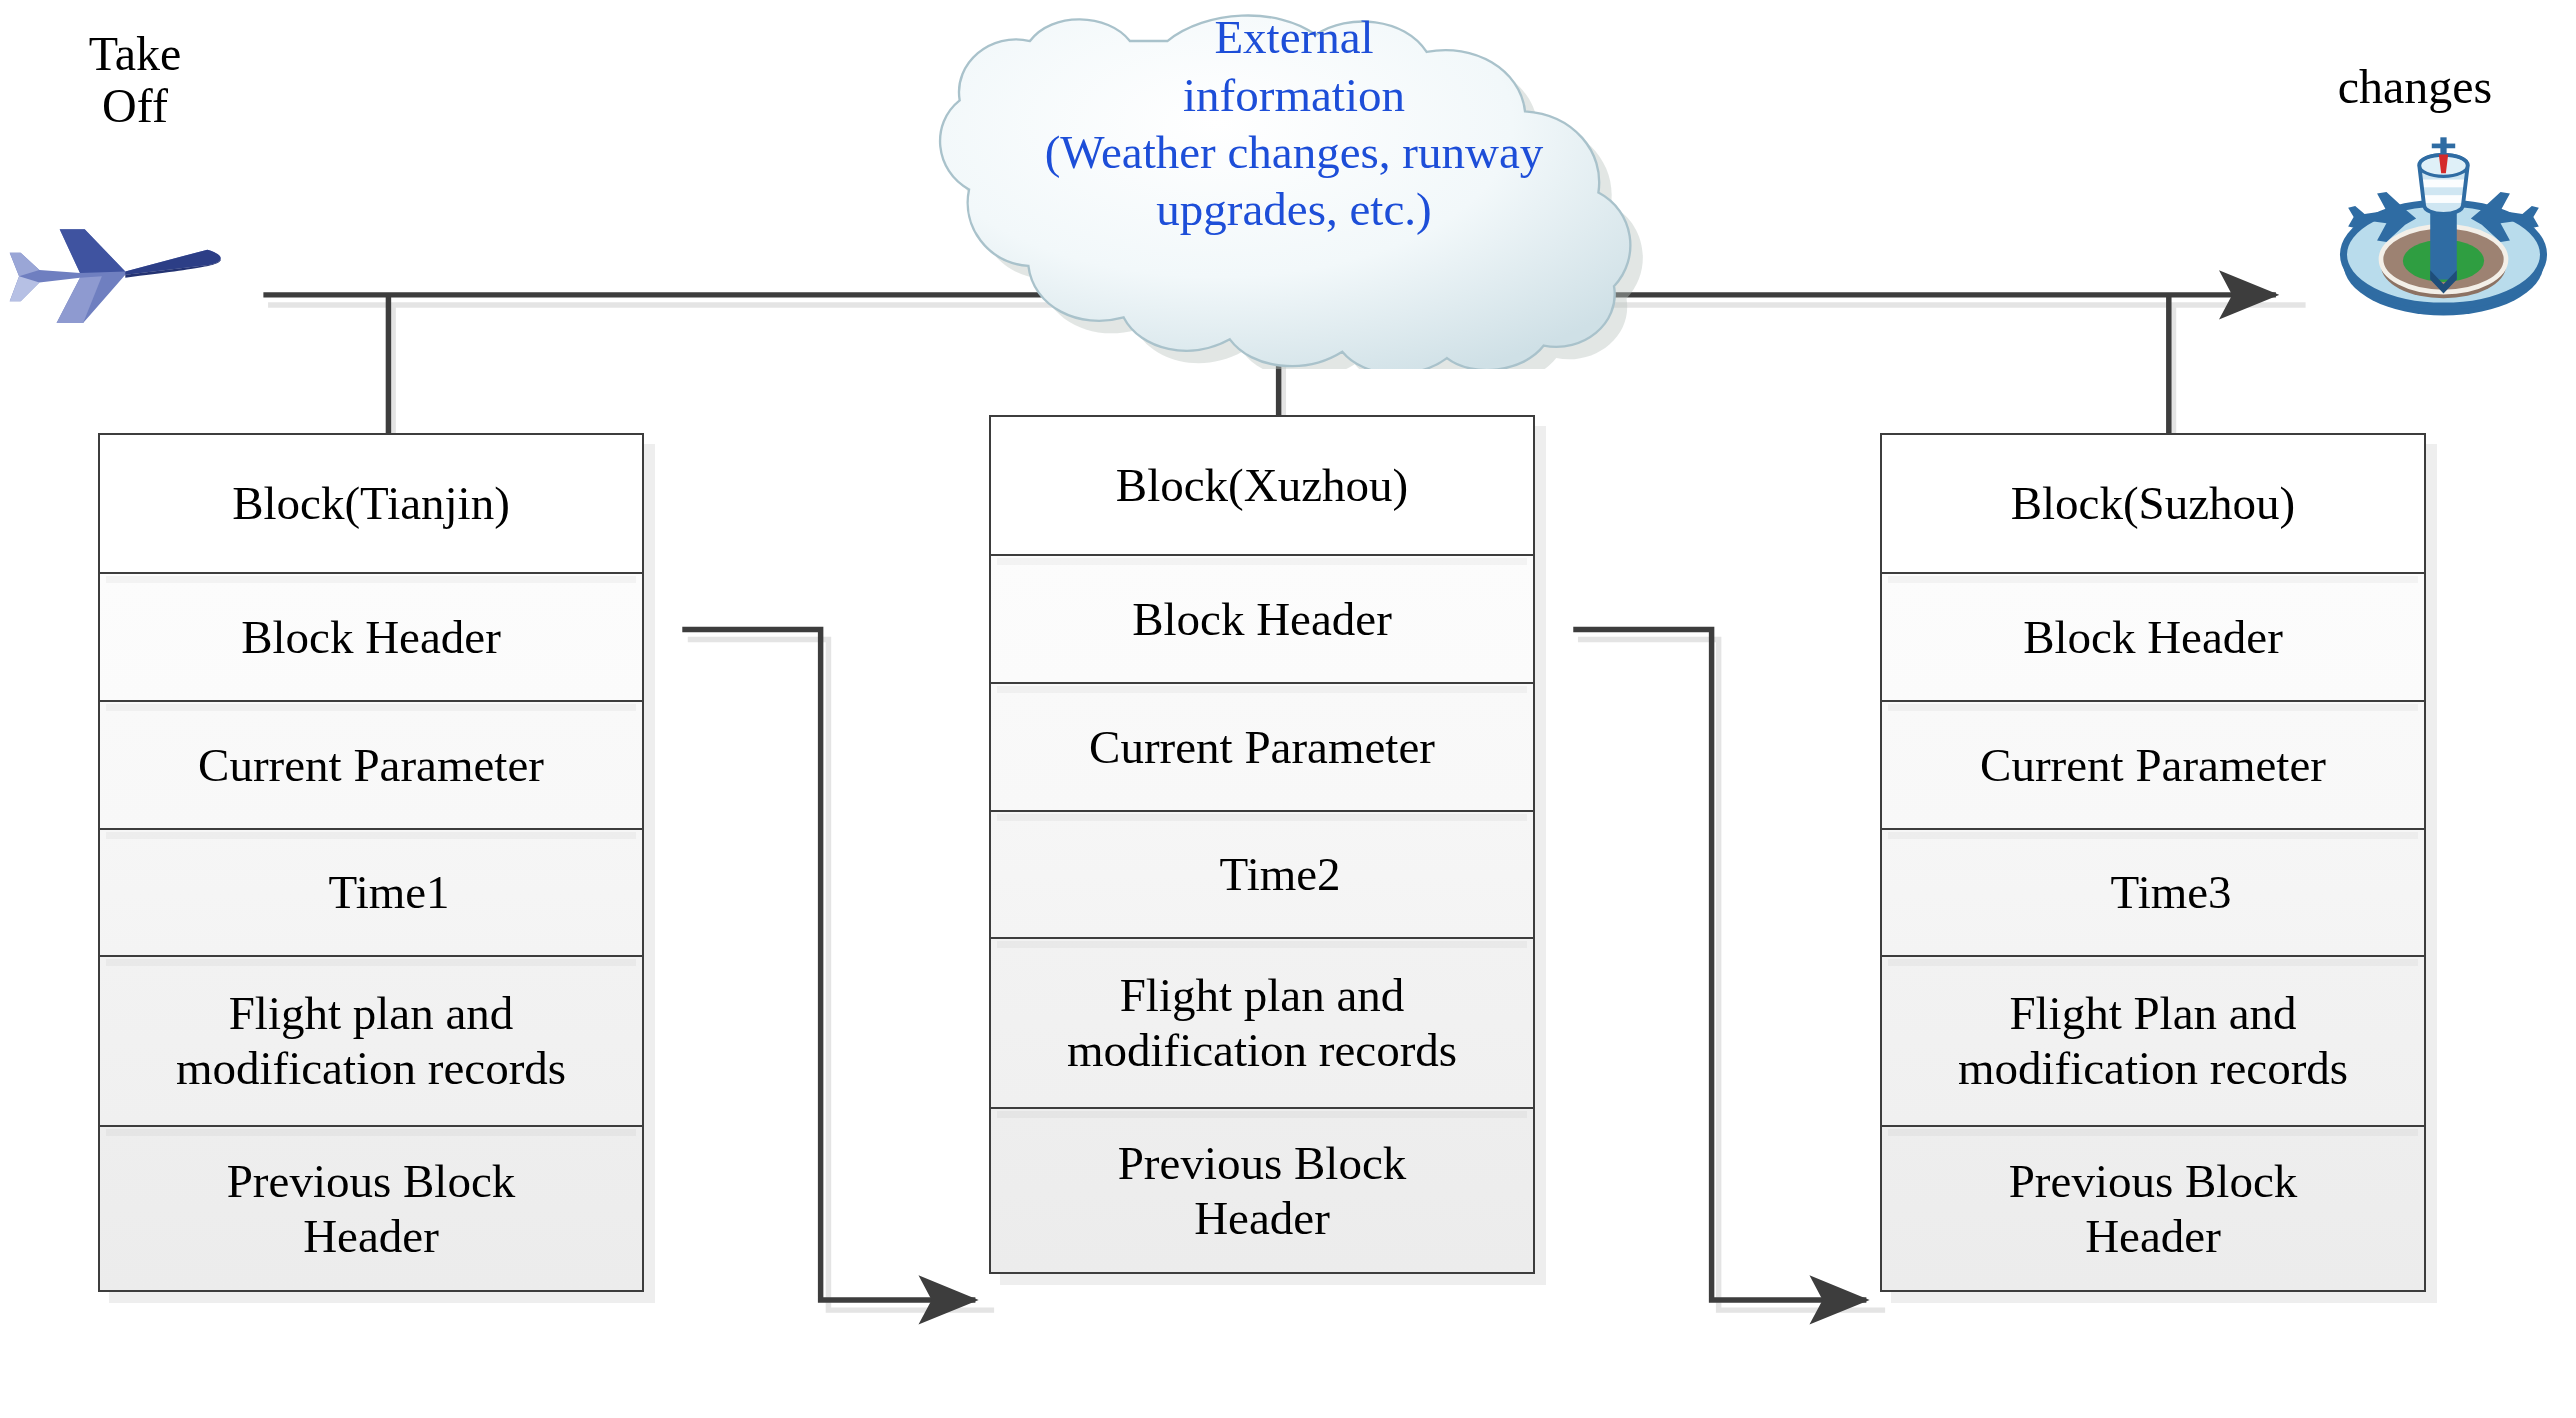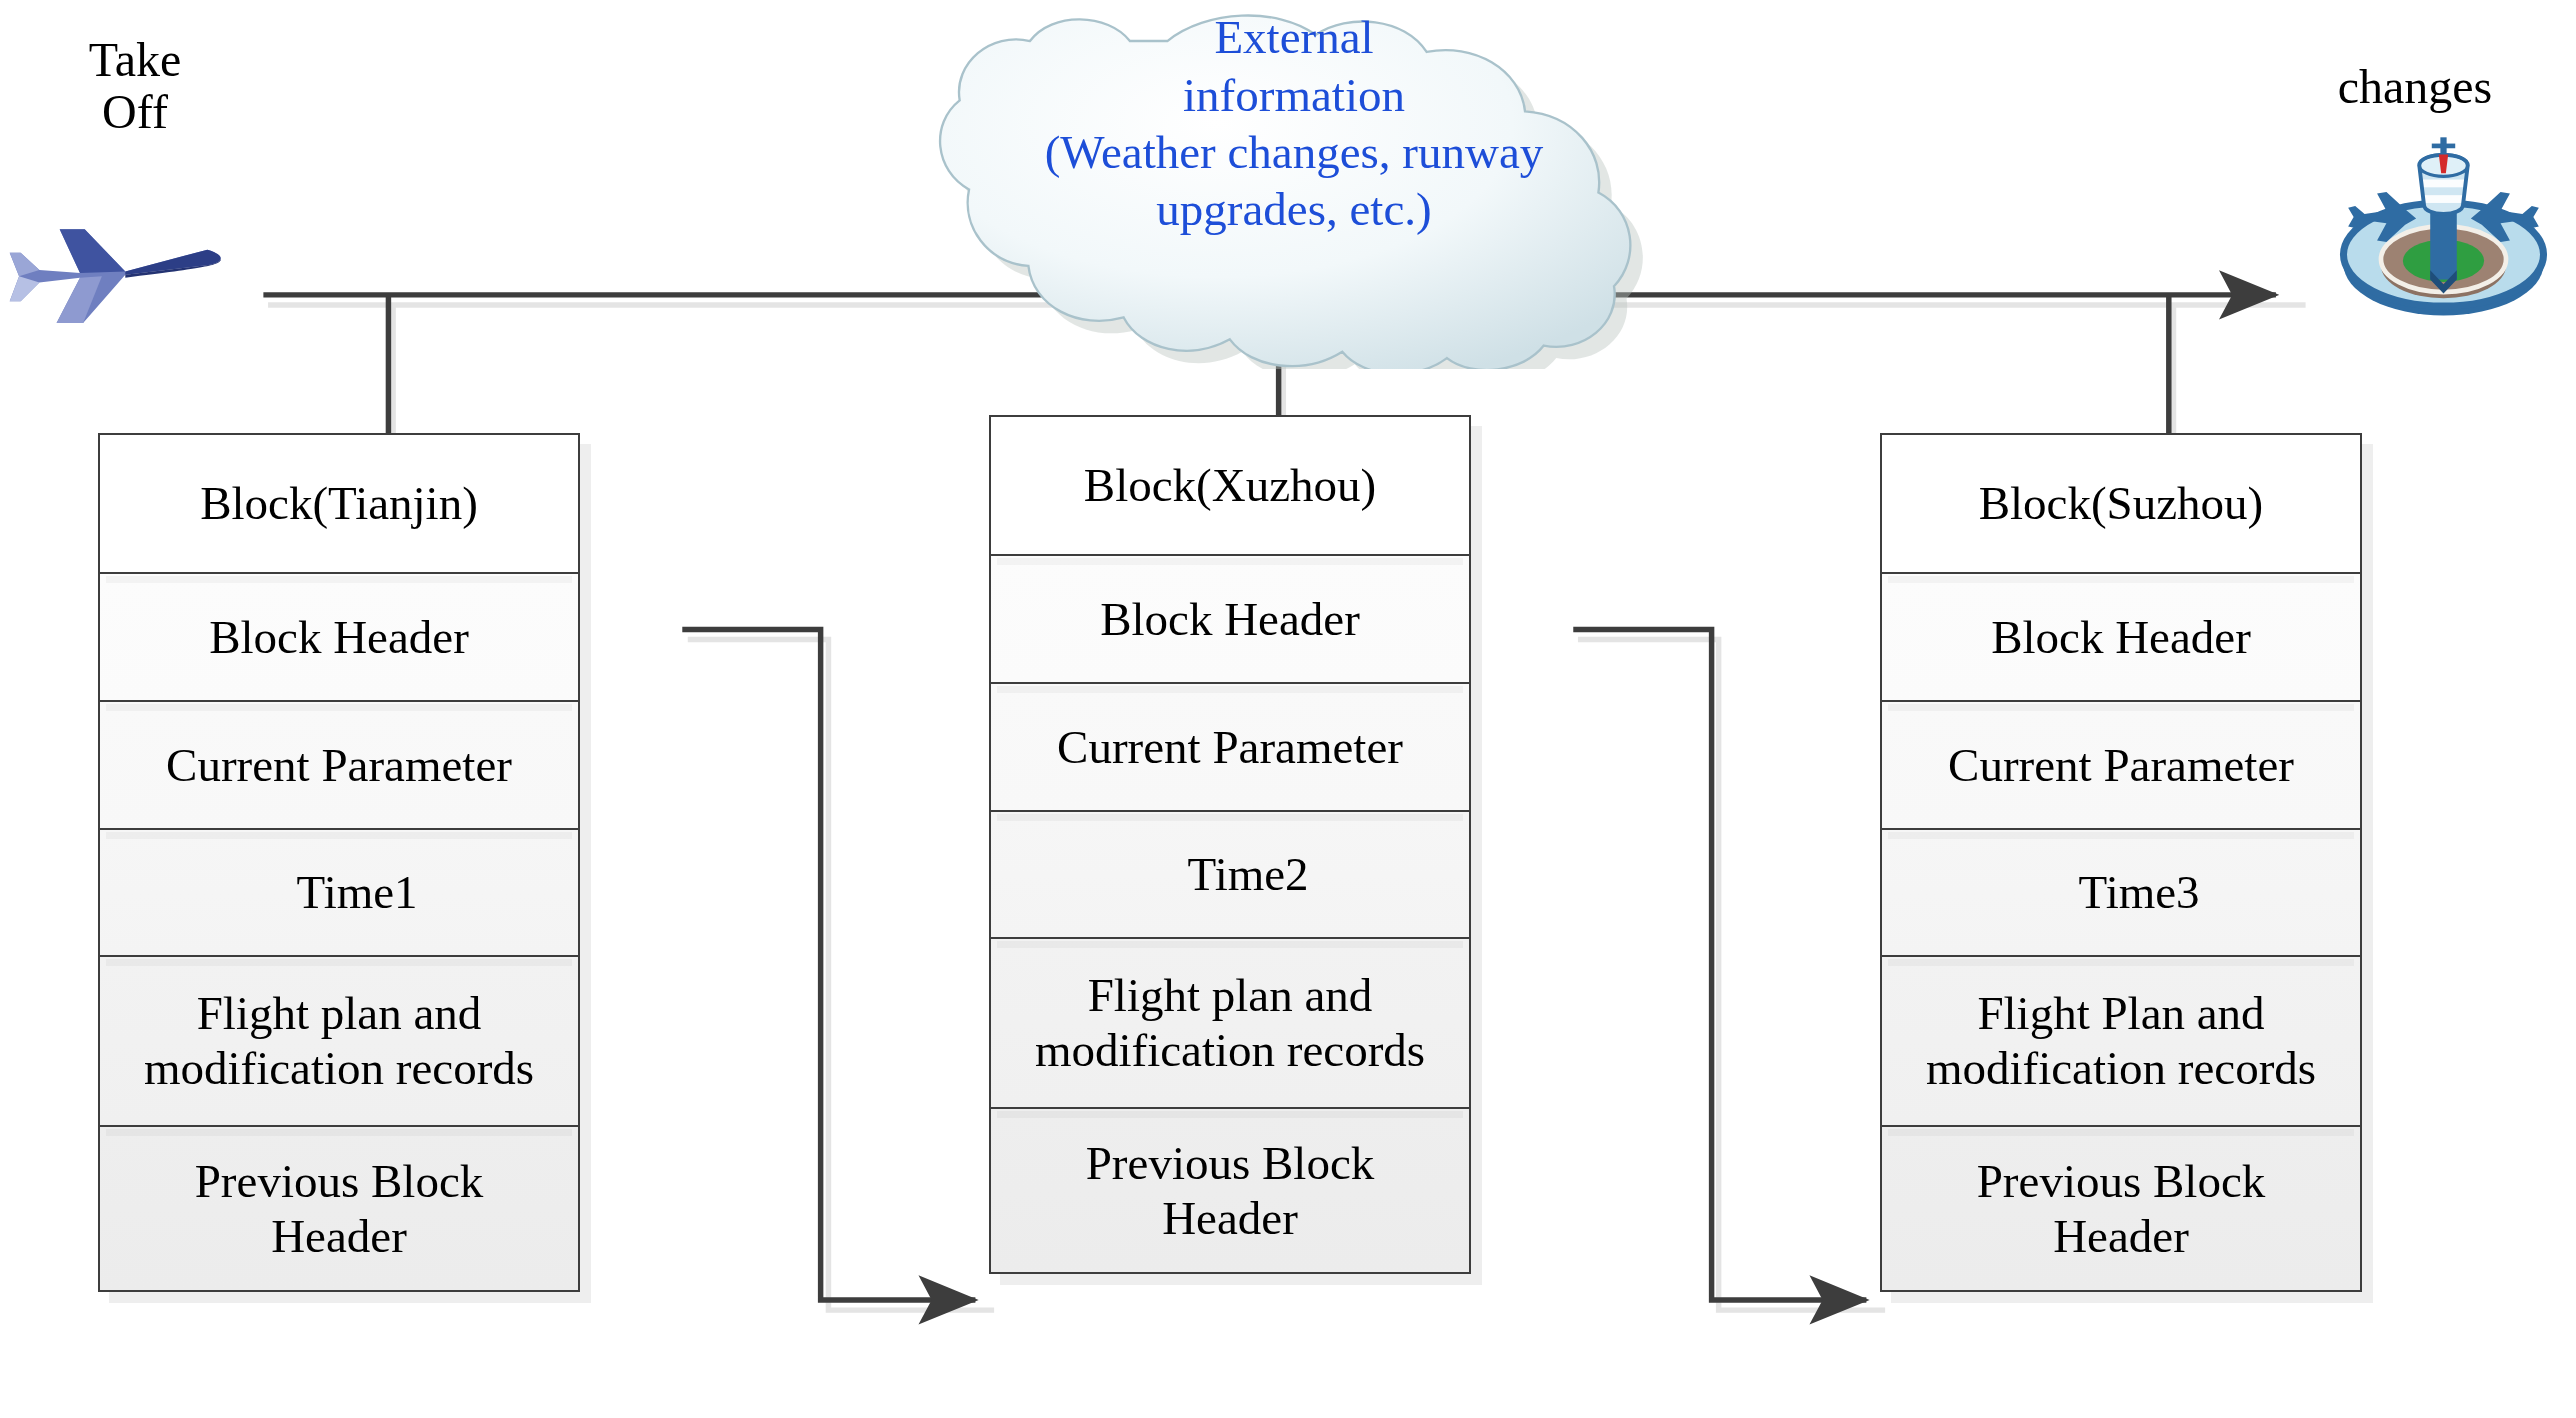--- a/index.html
+++ b/index.html
@@ -22,21 +22,21 @@
   
   .flow-label {
     position: absolute;
     font-size: 48px;
     line-height: 1.08;
     color: #000;
     text-align: center;
     white-space: pre-line;
     letter-spacing: 0px;
   }
-  #takeoff-label { left: 45px;  top: 34px;  width: 180px; }
+  #takeoff-label { left: 45px;  top: 28px;  width: 180px; }
   #landing-label { left: 2298px; top: 61px; width: 234px; }
 
   
   #wires {
     position: absolute;
     left: 0; top: 0;
     width: 2576px;
     height: 1419px;
     pointer-events: none;
   }
@@ -58,21 +58,21 @@
     text-align: center;
     font-size: 47px;
     line-height: 1.22;
     color: #1d4ed8;
     white-space: pre-line;
   }
 
   
   .block {
     position: absolute;
-    width: 482px;
+    width: 546px;
     box-sizing: border-box;
     box-shadow: 11px 11px 0 0 rgba(0,0,0,0.065);
   }
   #block-0 { left: 98px;  top: 433px; }
   #block-1 { left: 989px; top: 415px; }
   #block-2 { left: 1880px; top: 433px; }
 
   .block-row {
     box-sizing: border-box;
     border: 2.3px solid #3d3d3d;

